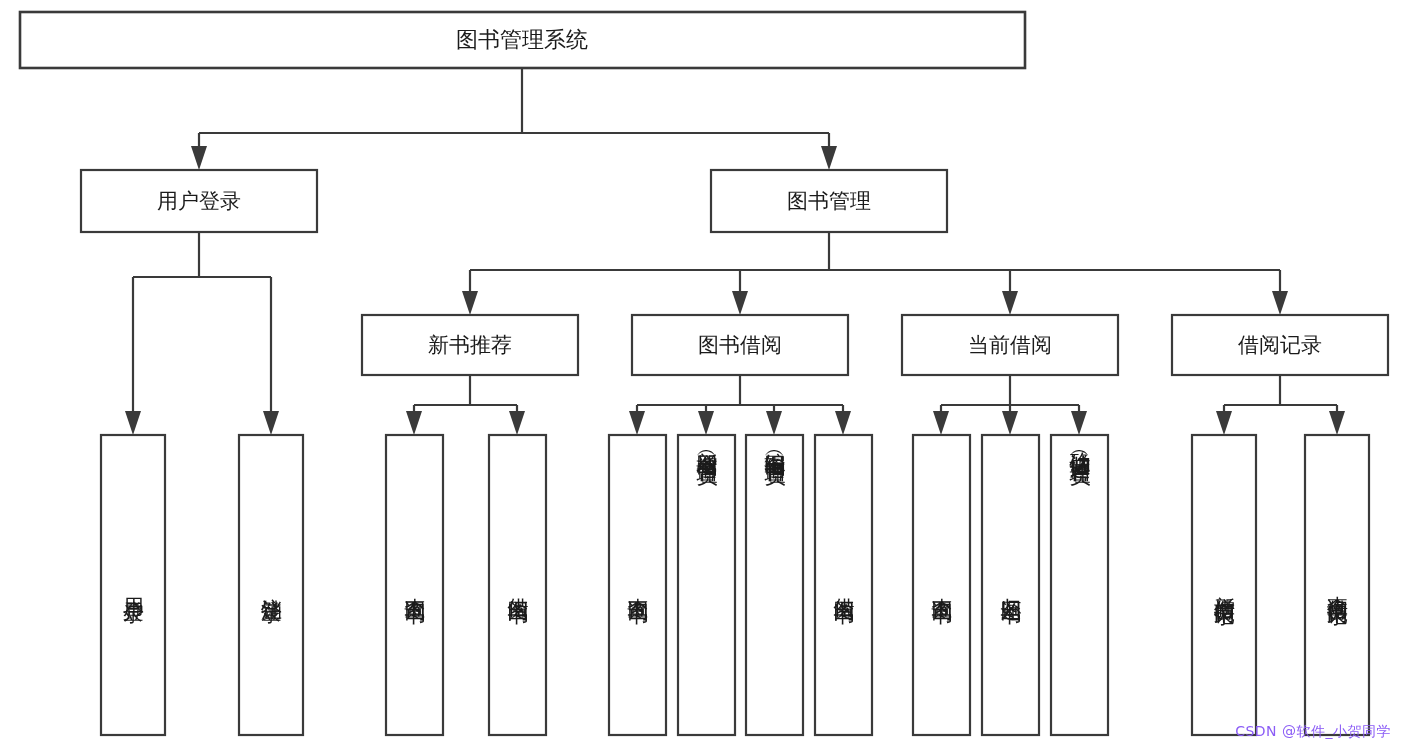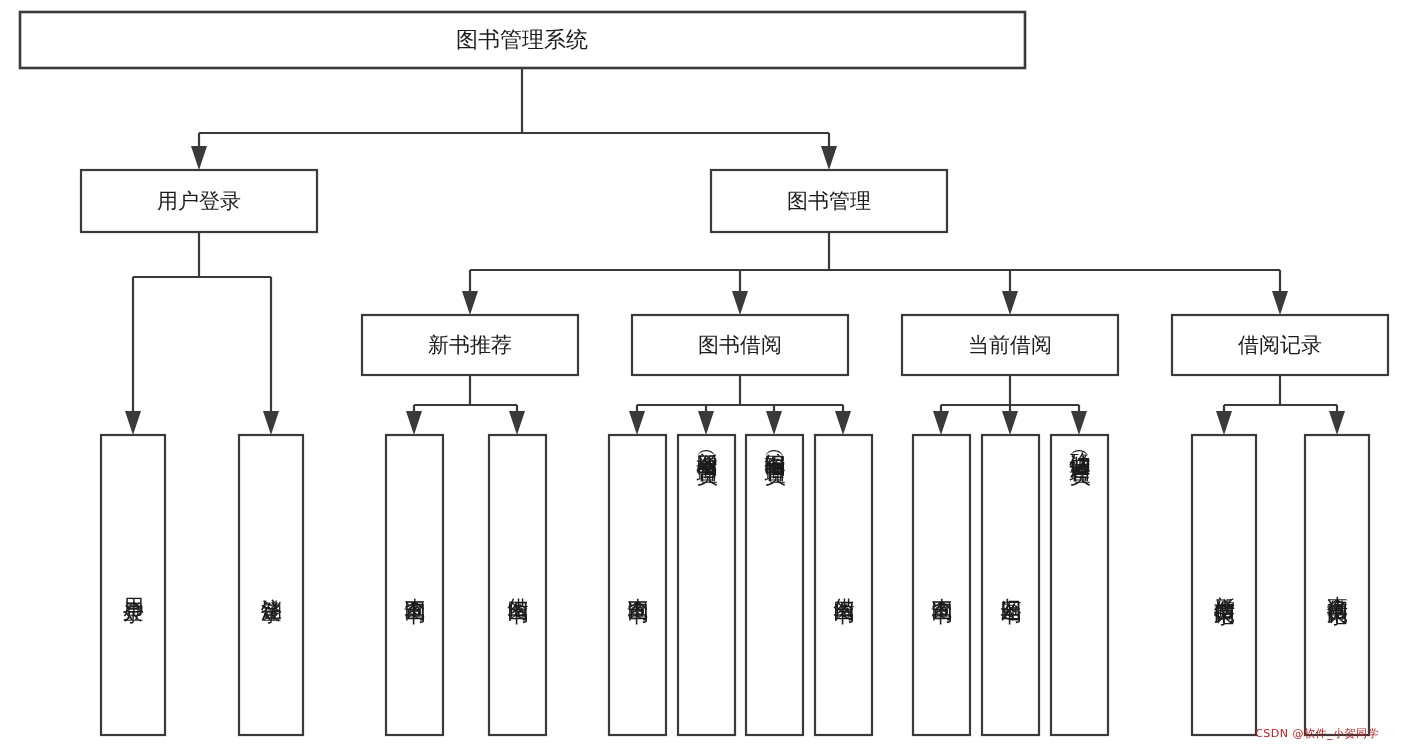--- a/index.html
+++ b/index.html
@@ -70,25 +70,25 @@
     font-family: "DejaVu Sans", "Liberation Sans", sans-serif;
     font-size: 21px;
     line-height: 1.18;
     letter-spacing: 2px;
     color: #1b1b1b;
     white-space: nowrap;
     text-align: center;
   }
   .watermark {
     position: absolute;
-    right: 26px;
+    right: 14px;
     bottom: 6px;
     font-family: "DejaVu Sans", "Liberation Sans", sans-serif;
-    font-size: 11px;
-    color: #b91c1c;
+    font-size: 14px;
+    color: #8b5cf6;
     letter-spacing: 0.5px;
     white-space: nowrap;
     pointer-events: none;
   }
 </style>
 </head>
 <body>
 
 <div id="diagram-root">
 

